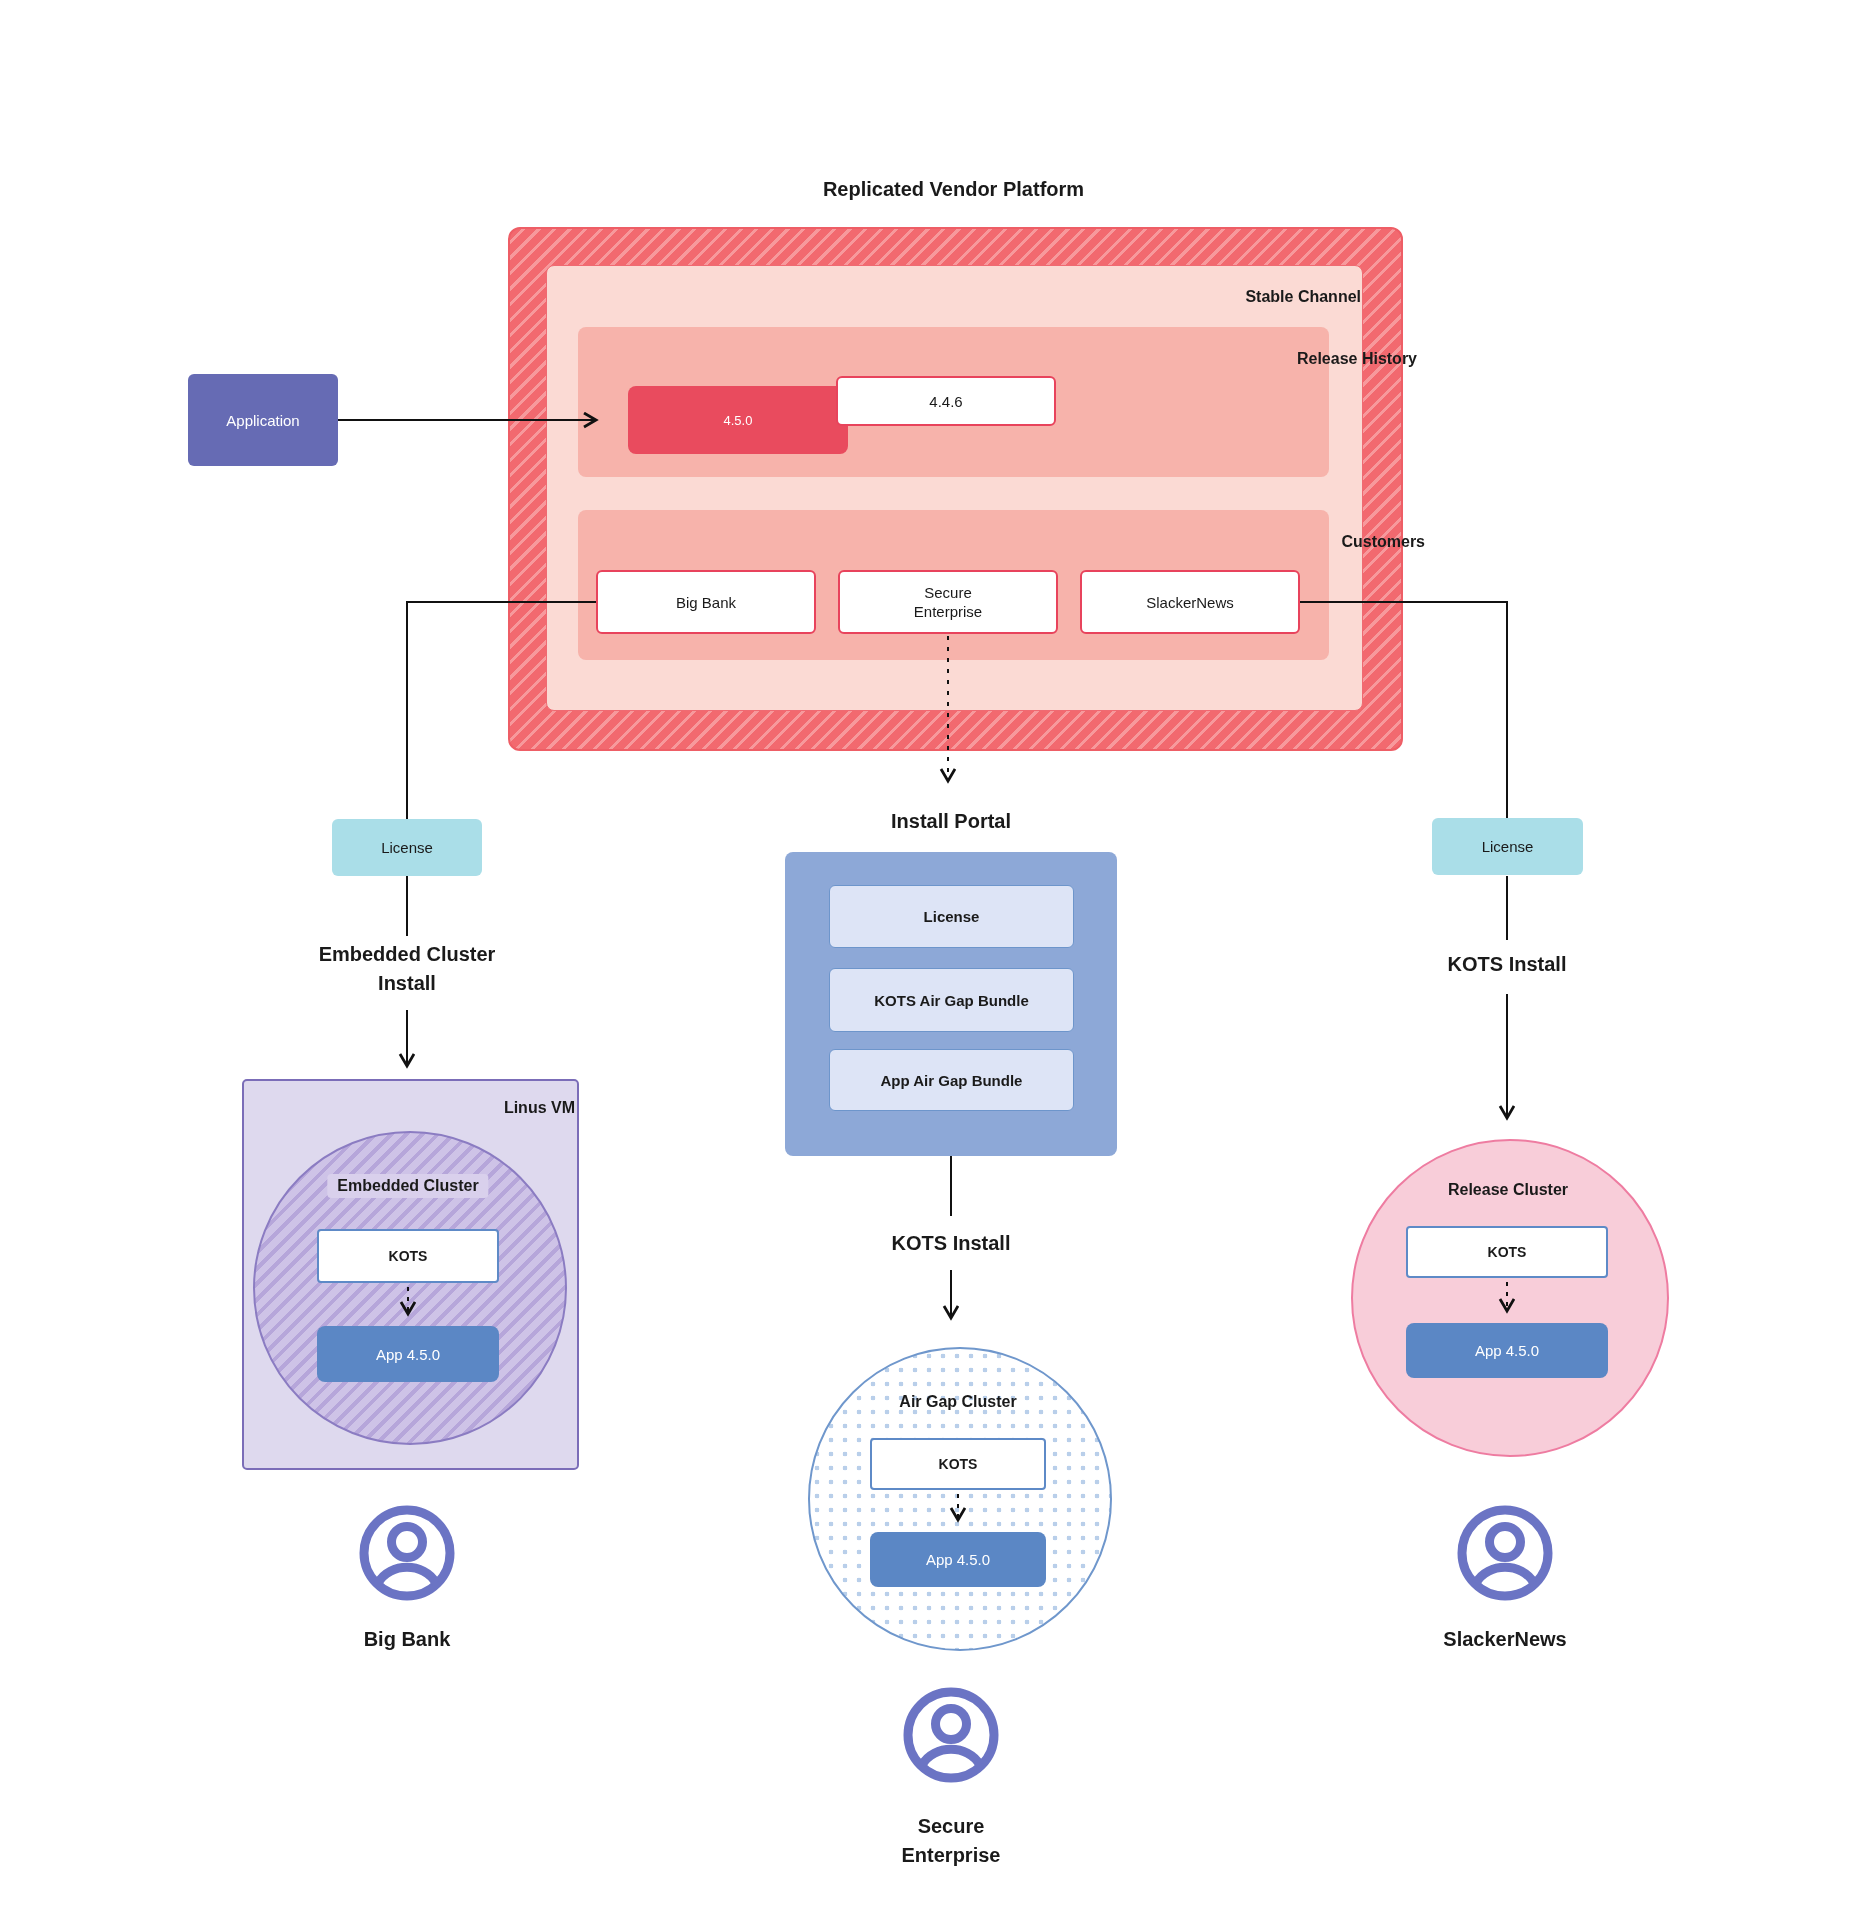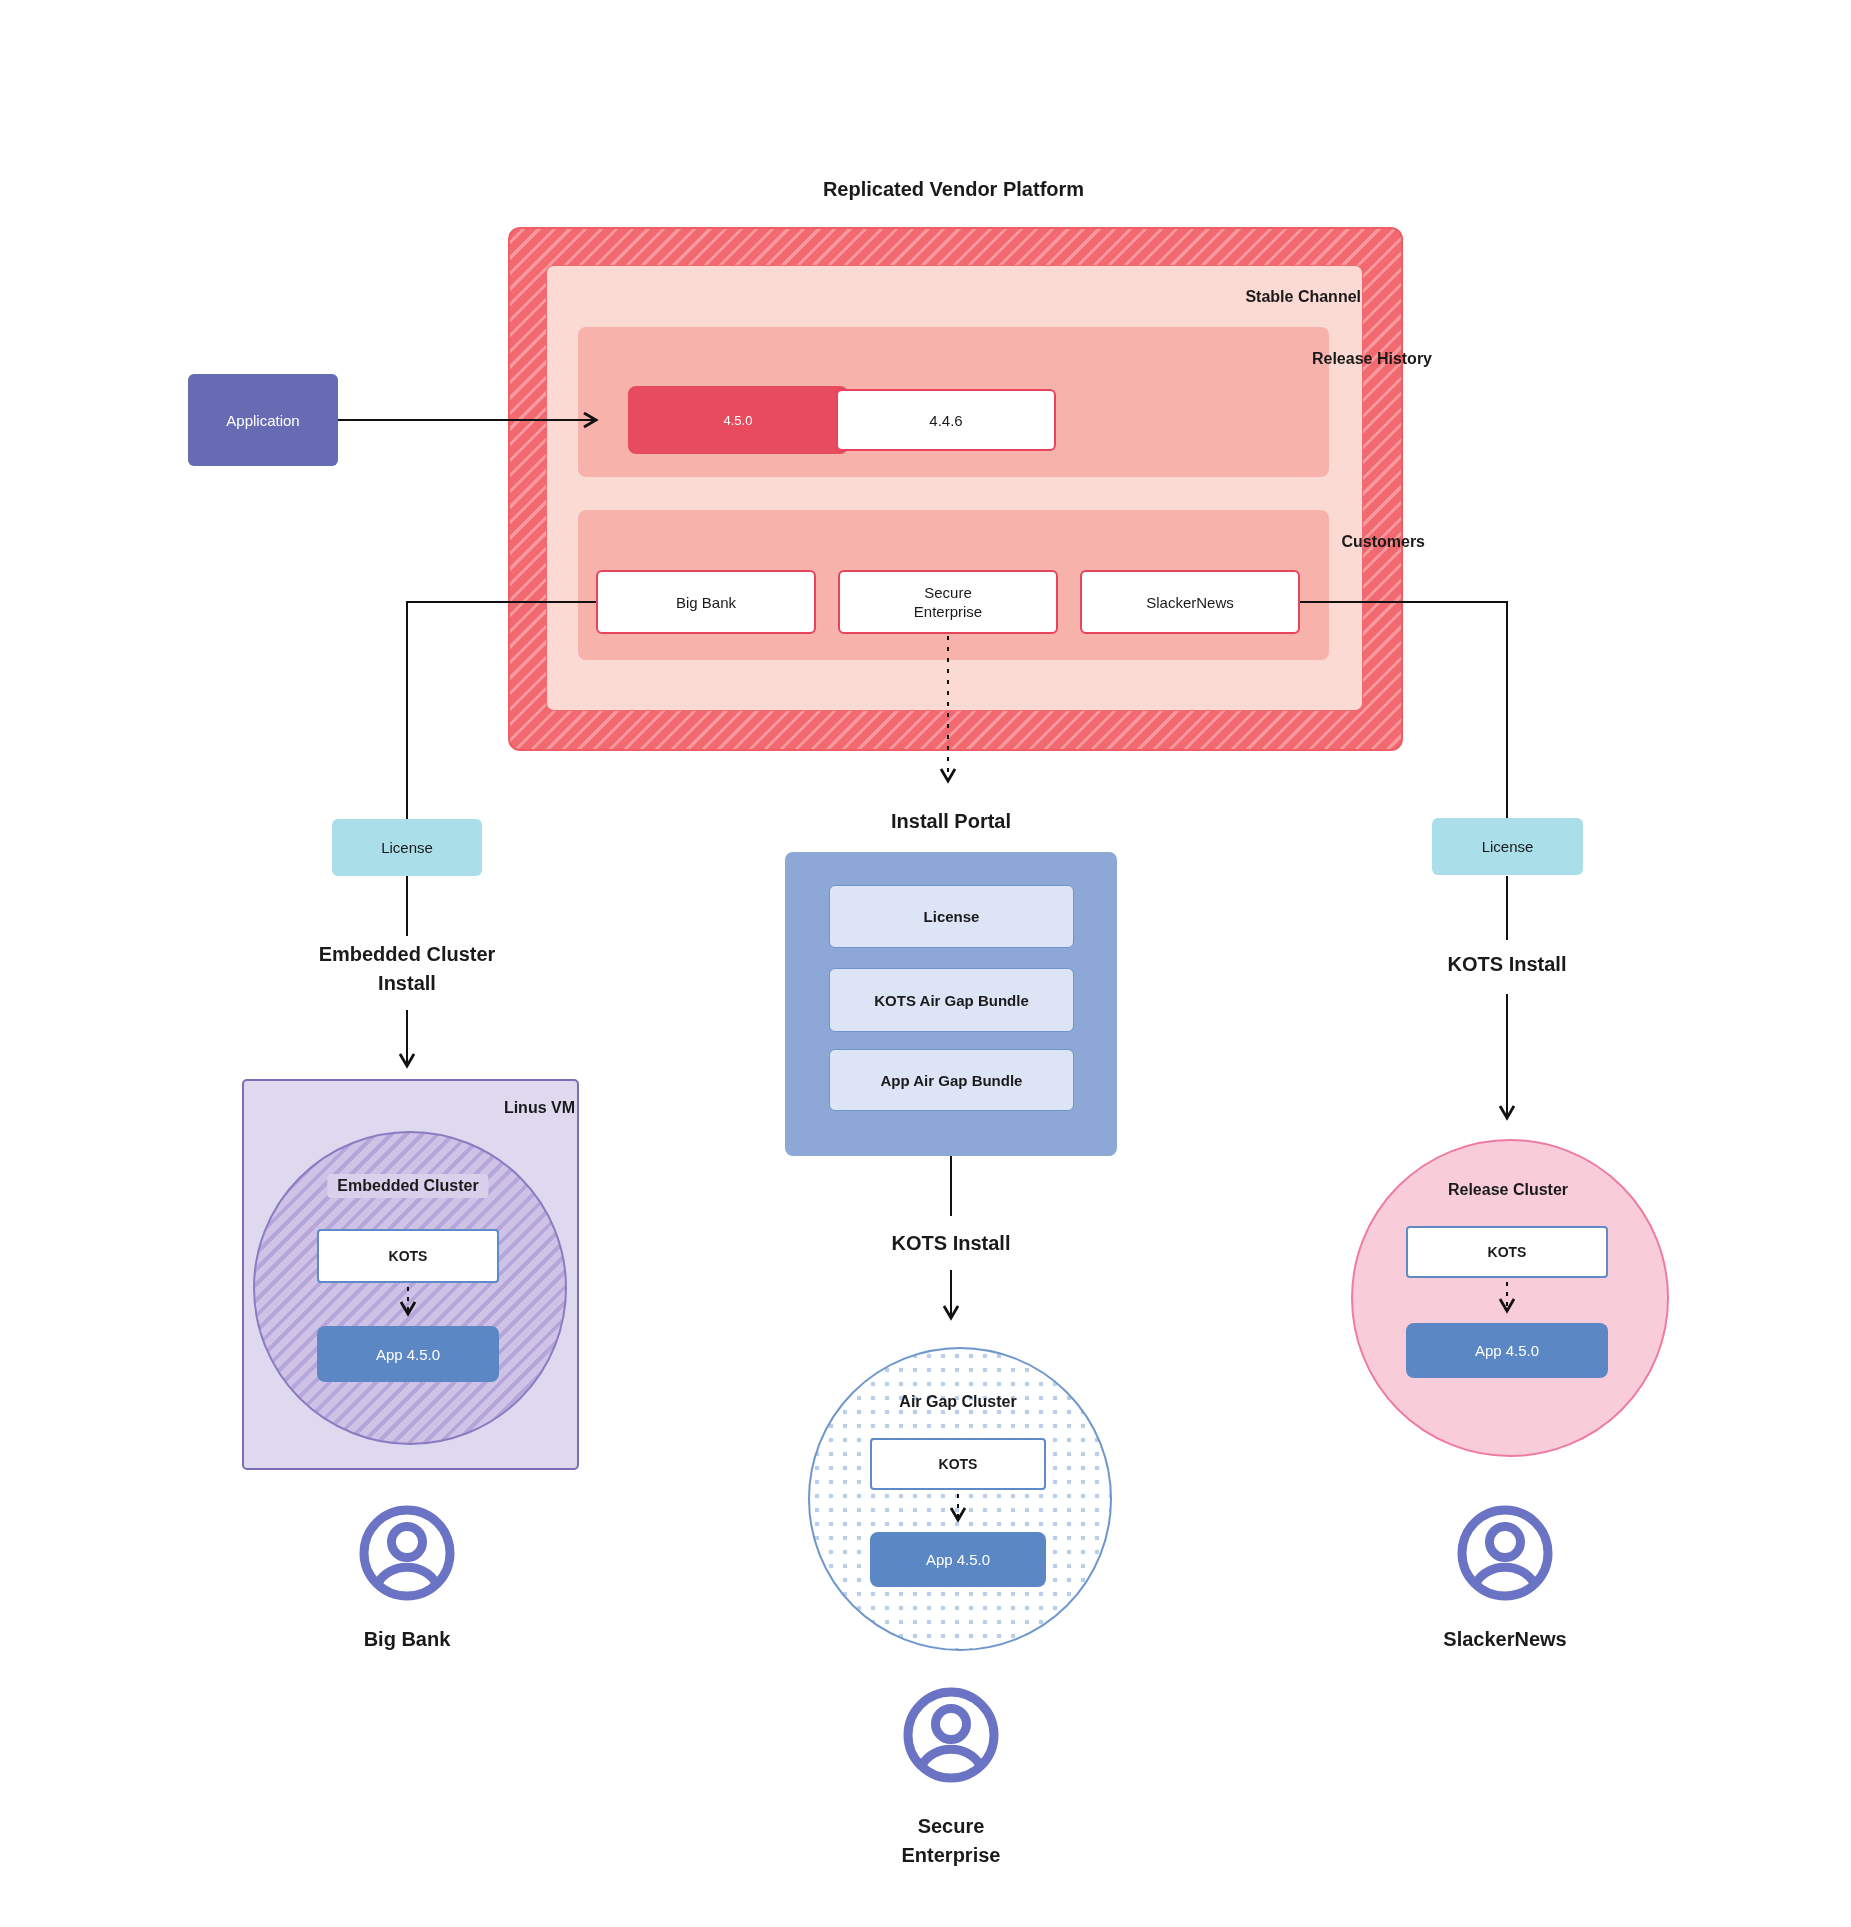--- a/index.html
+++ b/index.html
@@ -41,23 +41,23 @@
 <div class="canvas">
 
   <div class="abs flow-label" style="left:508px;top:178px;width:891px;">Replicated Vendor Platform</div>
 
   <div class="abs vendor-box" style="left:508px;top:227px;width:891px;height:520px;"></div>
 
   <div class="abs stable-box" style="left:546px;top:265px;width:815px;height:444px;"></div>
   <div class="abs sec-label" style="left:546px;top:288px;width:815px;">Stable Channel</div>
 
   <div class="abs section-box" style="left:578px;top:327px;width:751px;height:150px;"></div>
-  <div class="abs sec-label" style="left:603px;top:350px;width:829px;">Release History</div>
+  <div class="abs sec-label" style="left:588px;top:350px;width:829px;">Release History</div>
   <div class="abs box release-hot" style="left:600px;top:386px;width:220px;height:68px;">4.5.0</div>
-  <div class="abs box white-red" style="left:836px;top:389px;width:220px;height:62px;text-align:center;">4.4.6</div>
+  <div class="abs box white-red" style="left:836px;top:376px;width:220px;height:50px;text-align:center;">4.4.6</div>
 
   <div class="abs section-box" style="left:578px;top:510px;width:751px;height:150px;"></div>
   <div class="abs sec-label" style="left:578px;top:533px;width:847px;">Customers</div>
   <div class="abs box white-red" style="left:596px;top:570px;width:220px;height:64px;">Big Bank</div>
   <div class="abs box white-red preline" style="left:838px;top:570px;width:220px;height:64px;line-height:1.3;">Secure
 Enterprise</div>
   <div class="abs box white-red" style="left:1080px;top:570px;width:220px;height:64px;">SlackerNews</div>
 
   <div class="abs box application-box" style="left:188px;top:374px;width:150px;height:92px;">Application</div>
 

